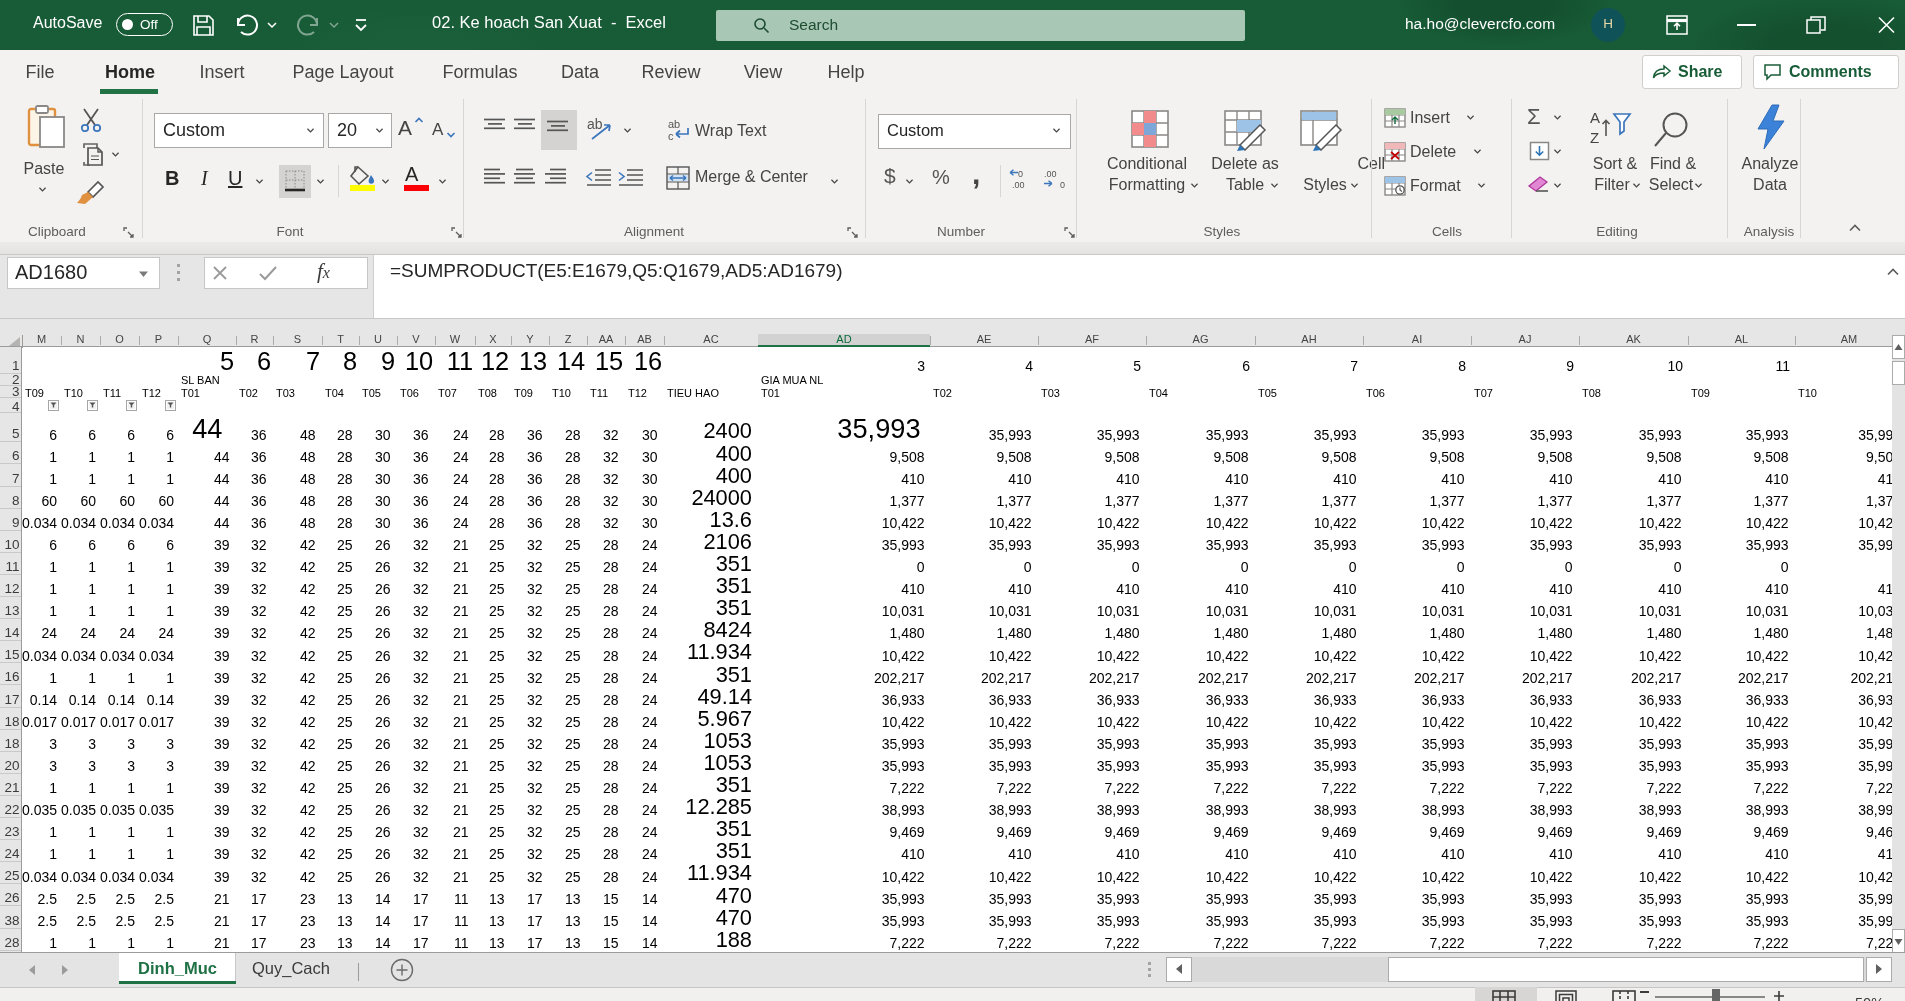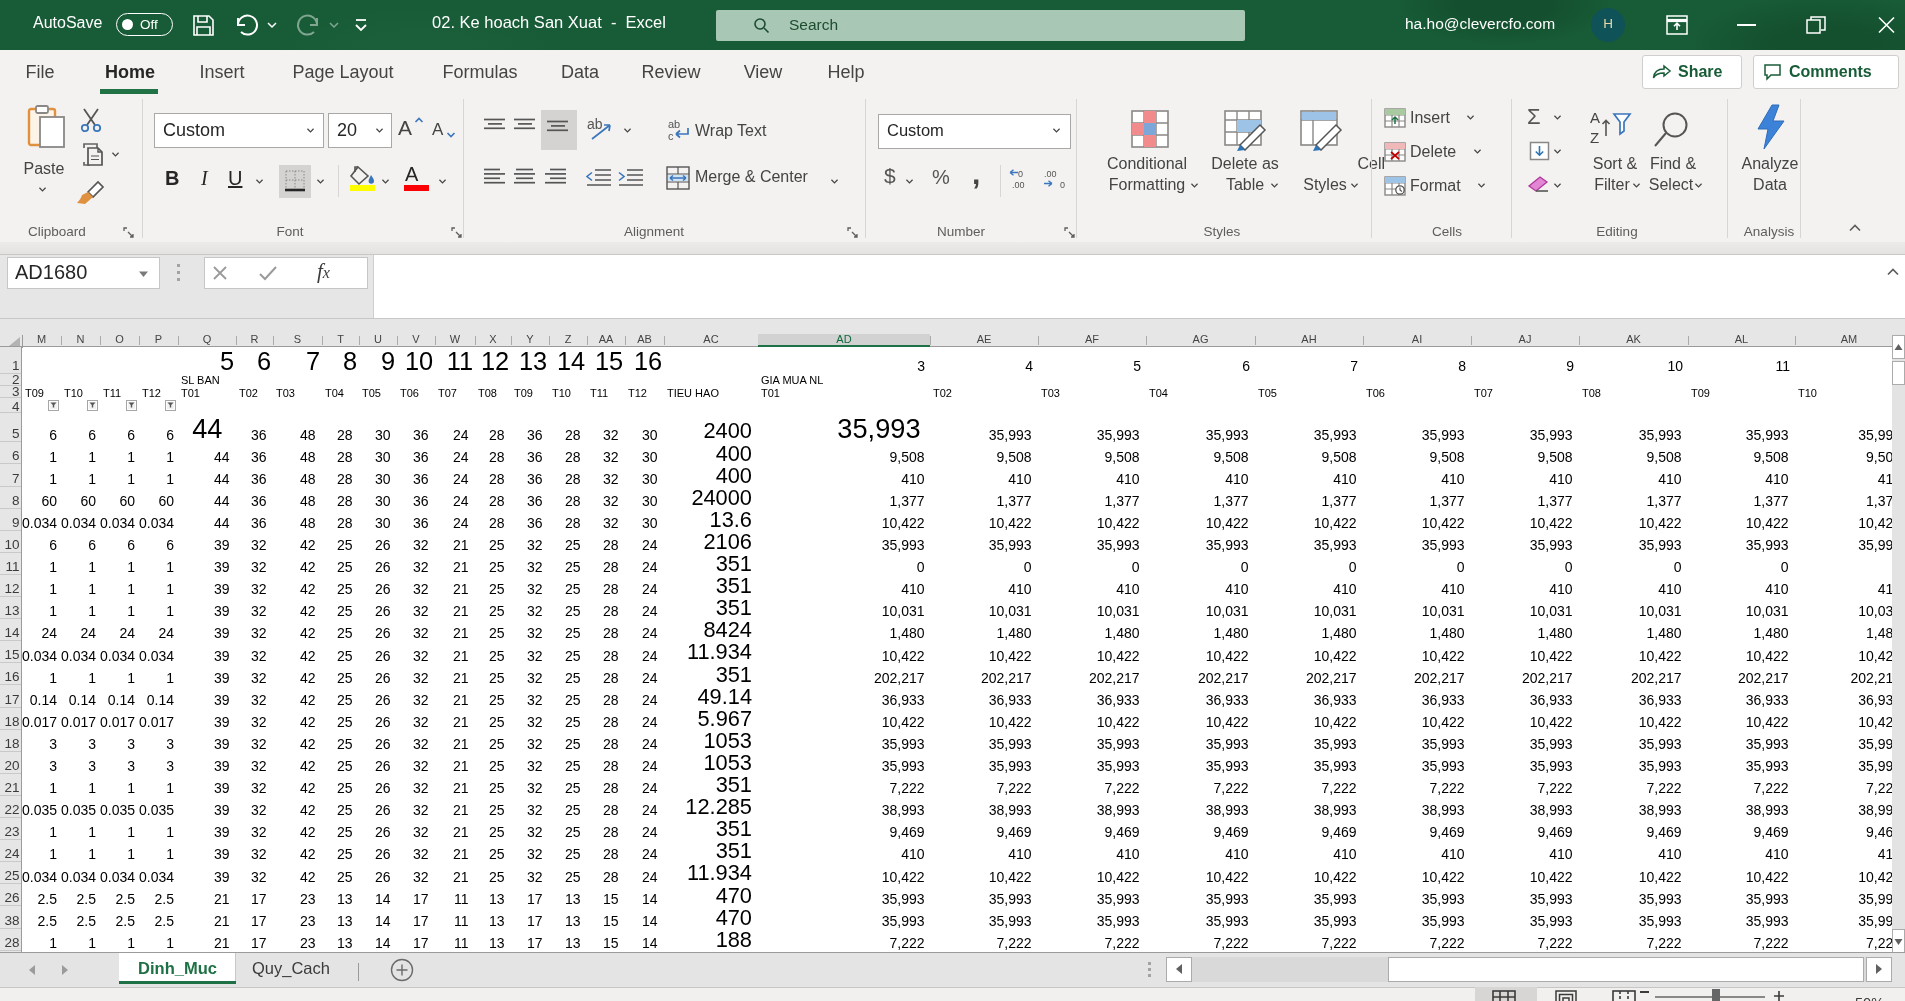--- a/index.html
+++ b/index.html
@@ -403,20 +403,21 @@
     <div class="a" style="left:177px;top:278px;width:3px;height:3px;background:#a5a3a1"></div>
     <div class="a" style="left:204px;top:257px;width:164px;height:32px;background:#fff;border:1px solid #c8c6c4"></div>
     <svg class="a" style="left:211px;top:264px" width="18" height="18" viewBox="0 0 18 18" stroke="#9a9a9a" stroke-width="1.8">
       <path d="M3 3 L15 15 M15 3 L3 15"></path>
     </svg>
     <svg class="a" style="left:258px;top:264px" width="20" height="18" viewBox="0 0 20 18" fill="none" stroke="#9a9a9a" stroke-width="2">
       <path d="M2 10 L7 15 L18 3"></path>
     </svg>
     <div class="tx" style="left:317px;top:259px;font-size:21px;font-style:italic;font-family:'Liberation Serif',serif;color:#3b3b3b">f<span style="font-size:16px">x</span></div>
     <div class="a" style="left:373px;top:255px;width:1532px;height:63px;background:#fff;border-left:1px solid #d0cecc"></div>
+    <div class="tx" style="left:390px;top:260px;font-size:19px;color:#262626">=SUMPRODUCT(E5:E1679,Q5:Q1679,AD5:AD1679)</div>
     <svg class="a" style="left:1886px;top:267px" width="14" height="10" viewBox="0 0 14 10" fill="none" stroke="#5f5d5b" stroke-width="1.7">
       <path d="M2 7.5 L7 2.5 L12 7.5"></path>
     </svg>
     <div class="a" style="left:0;top:334px;width:1892px;height:12.5px;background:#e6e6e6;border-bottom:1px solid #9b9b9b"></div>
     <svg class="a" style="left:8px;top:337px" width="12" height="9" viewBox="0 0 12 9">
       <path d="M12 0 V9 H1 z" fill="#b5b3b1"></path>
     </svg>
     <div class="a" style="left:0;top:346.5px;width:1892px;height:605.5px;overflow:hidden;background:#fff" id="grid">
       <div class="tx" style="left:178px;width:56.2px;text-align:right;top:2.7px;font-size:25.4px;line-height:1;color:#000">5</div>
       <div class="tx" style="left:236px;width:35.2px;text-align:right;top:2.7px;font-size:25.4px;line-height:1;color:#000">6</div>

